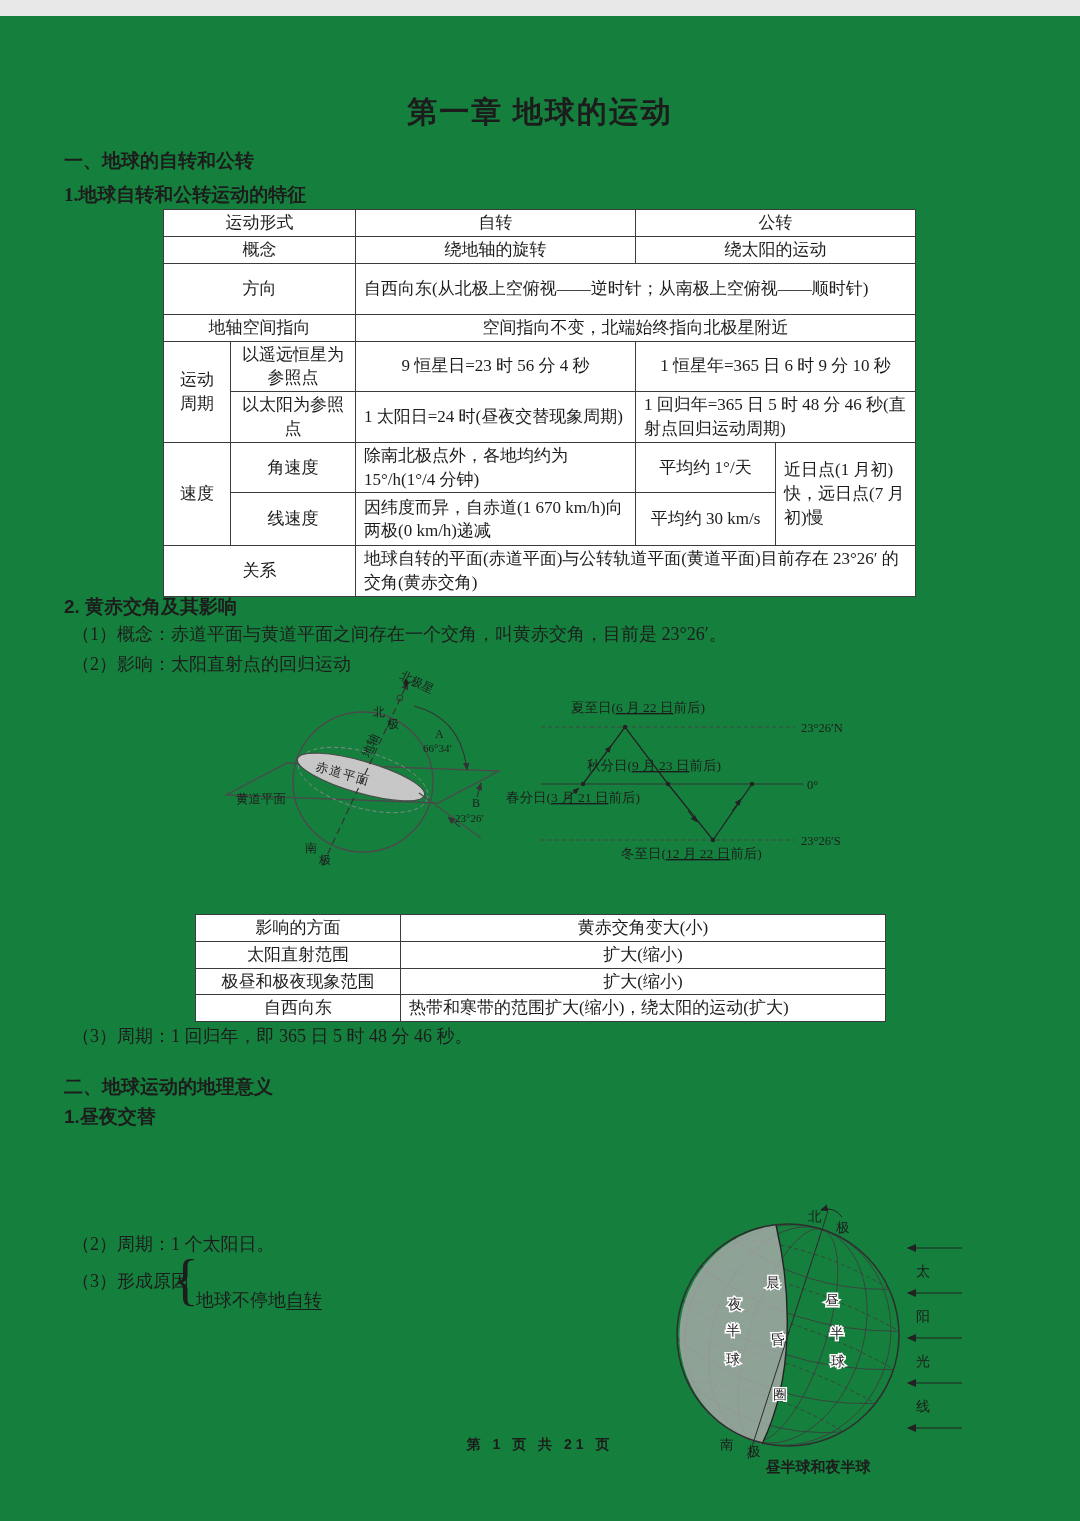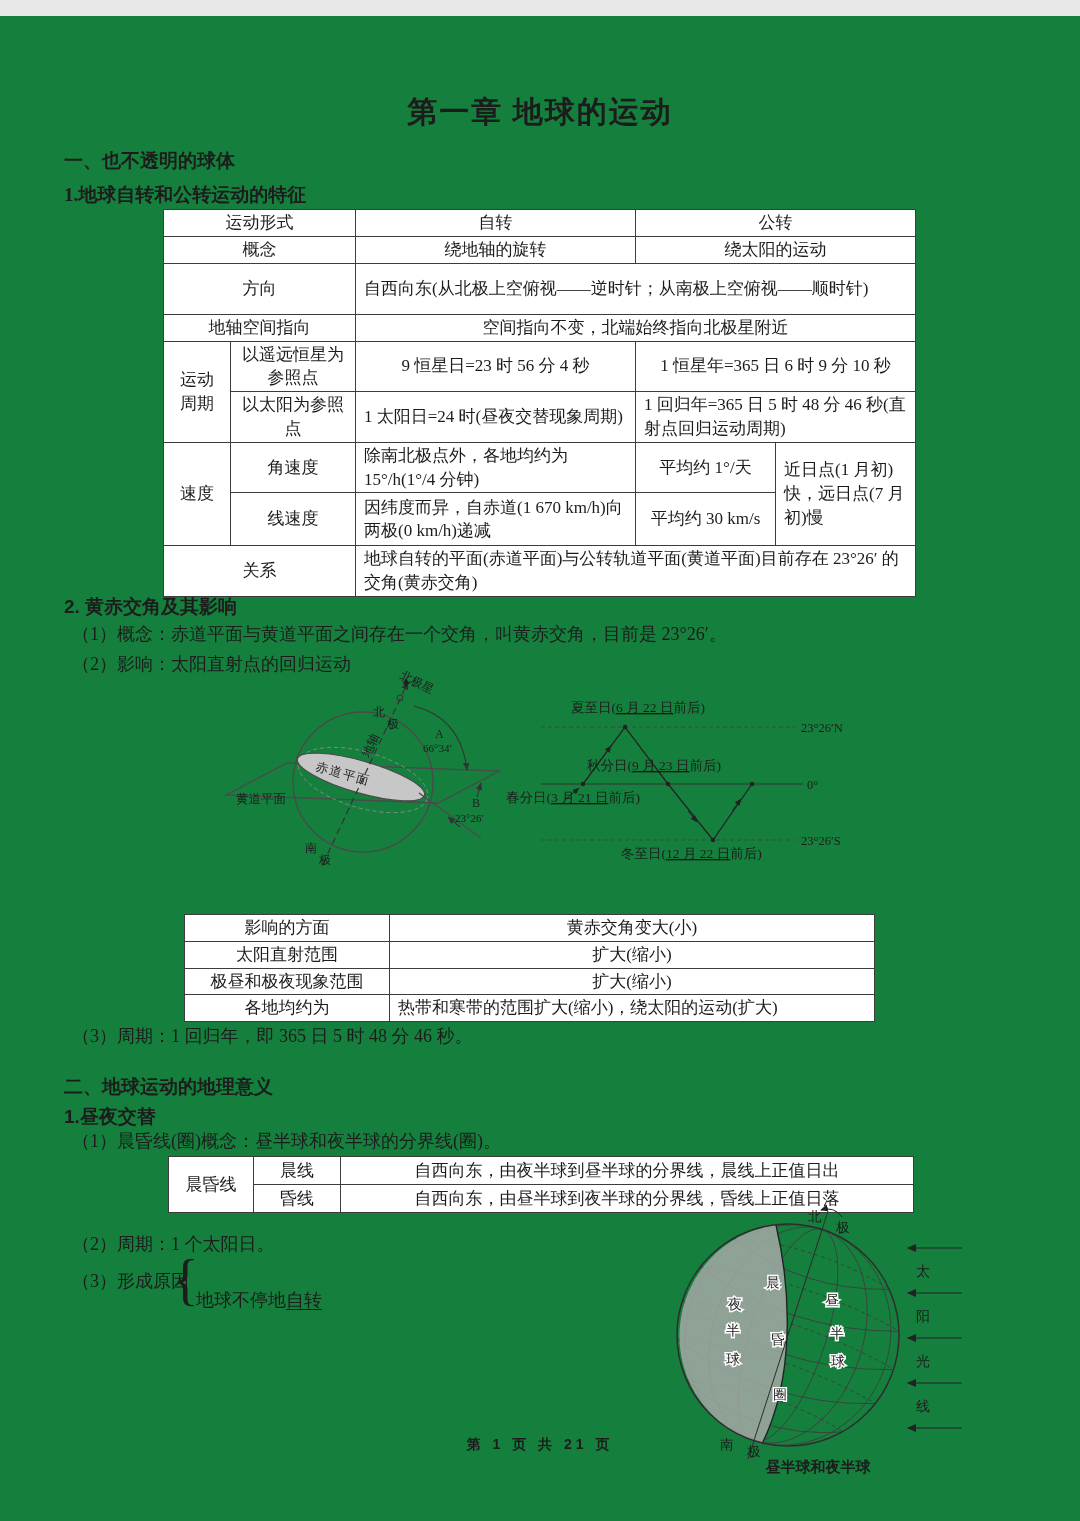--- a/index.html
+++ b/index.html
@@ -22,21 +22,21 @@
   svg text{font-family:"Liberation Serif","DejaVu Serif",serif;fill:#1c1c1c;}
   .halo{paint-order:stroke;stroke:#ffffff;stroke-width:3px;}
 </style>
 </head>
 <body>
 
 <div class="page">
 
   <div class="abs title" style="top:76px;left:0;">第一章 地球的运动</div>
 
-  <div class="abs h1" style="top:132px;left:64px;">一、也不透明的球体</div>
+  <div class="abs h1" style="top:132px;left:64px;">一、地球的自转和公转</div>
   <div class="abs h2" style="top:166px;left:64px;font-family:Liberation Serif, serif;">1.地球自转和公转运动的特征</div>
 
   <table class="abs" style="top:193px;left:163px;width:752px;">
     <colgroup>
         <col style="width:67px">
         <col style="width:125px">
         <col style="width:280px">
         <col style="width:140px">
         <col style="width:140px">
       </colgroup>
@@ -159,69 +159,50 @@
     <text x="66" y="16" font-size="13.5"><tspan>夏至日(</tspan><tspan text-decoration="underline">6 月 22 日</tspan><tspan>前后)</tspan></text>
     <text x="82" y="74" font-size="13.5"><tspan>秋分日(</tspan><tspan text-decoration="underline">9 月 23 日</tspan><tspan>前后)</tspan></text>
     <text x="1" y="106" font-size="13.5"><tspan>春分日(</tspan><tspan text-decoration="underline">3 月 21 日</tspan><tspan>前后)</tspan></text>
     <text x="116" y="162" font-size="13.5"><tspan>冬至日(</tspan><tspan text-decoration="underline">12 月 22 日</tspan><tspan>前后)</tspan></text>
 
     <text x="296" y="36" font-size="12.5">23°26′N</text>
     <text x="302" y="93" font-size="12.5">0°</text>
     <text x="296" y="149" font-size="12.5">23°26′S</text>
   </svg>
 
-  <table class="abs" style="top:898px;left:184px;width:690px;">
+  <table class="abs" style="top:898px;left:195px;width:690px;">
     <colgroup>
         <col style="width:205px">
         <col style="width:485px">
       </colgroup>
     <tbody>
         <tr style="height:26px;">
       <td class="tc">影响的方面</td>
       <td class="tc">黄赤交角变大(小)</td>
     </tr>
     <tr style="height:26px;">
       <td class="tc">太阳直射范围</td>
       <td class="tc">扩大(缩小)</td>
     </tr>
     <tr style="height:26px;">
       <td class="tc">极昼和极夜现象范围</td>
       <td class="tc">扩大(缩小)</td>
     </tr>
     <tr style="height:26px;">
-      <td class="tc">各地均约为</td>
+      <td class="tc">自西向东</td>
       <td class="tl">热带和寒带的范围扩大(缩小)，绕太阳的运动(扩大)</td>
     </tr>
   </tbody>
     </table>
 
   <div class="abs body-text" style="top:1008px;left:72px;">（3）周期：1 回归年，即 365 日 5 时 48 分 46 秒。</div>
 
   <div class="abs h1" style="top:1058px;left:64px;">二、地球运动的地理意义</div>
   <div class="abs h2" style="top:1088px;left:64px;">1.昼夜交替</div>
-  <div class="abs body-text" style="top:1113px;left:72px;">（1）晨昏线(圈)概念：昼半球和夜半球的分界线(圈)。</div>
-
-  <table class="abs" style="top:1140px;left:168px;width:745px;">
-    <colgroup>
-        <col style="width:85px">
-        <col style="width:87px">
-        <col style="width:573px">
-      </colgroup>
-    <tbody>
-        <tr style="height:28px;">
-      <td rowspan="2" class="tc">晨昏线</td>
-      <td class="tc">晨线</td>
-      <td class="tc">自西向东，由夜半球到昼半球的分界线，晨线上正值日出</td>
-    </tr>
-    <tr style="height:28px;">
-      <td class="tc">昏线</td>
-      <td class="tc">自西向东，由昼半球到夜半球的分界线，昏线上正值日落</td>
-    </tr>
-  </tbody>
-    </table>
+
 
   <div class="abs body-text" style="top:1216px;left:72px;">（2）周期：1 个太阳日。</div>
 
   <div class="abs body-text" style="top:1253px;left:72px;">（3）形成原因</div>
   <div class="abs brace" style="top:1238px;left:172px;">{</div>
   <div class="abs reason-line" style="top:1271px;left:196px;"><span>地球不停地</span><span class="u">自转</span></div>
 
   <svg class="abs" style="top:1188px;left:650px;" width="370" height="300" viewBox="0 0 370 300">
     <defs>
       <marker id="m3" markerWidth="10" markerHeight="9" refX="7" refY="3.5" orient="auto">

